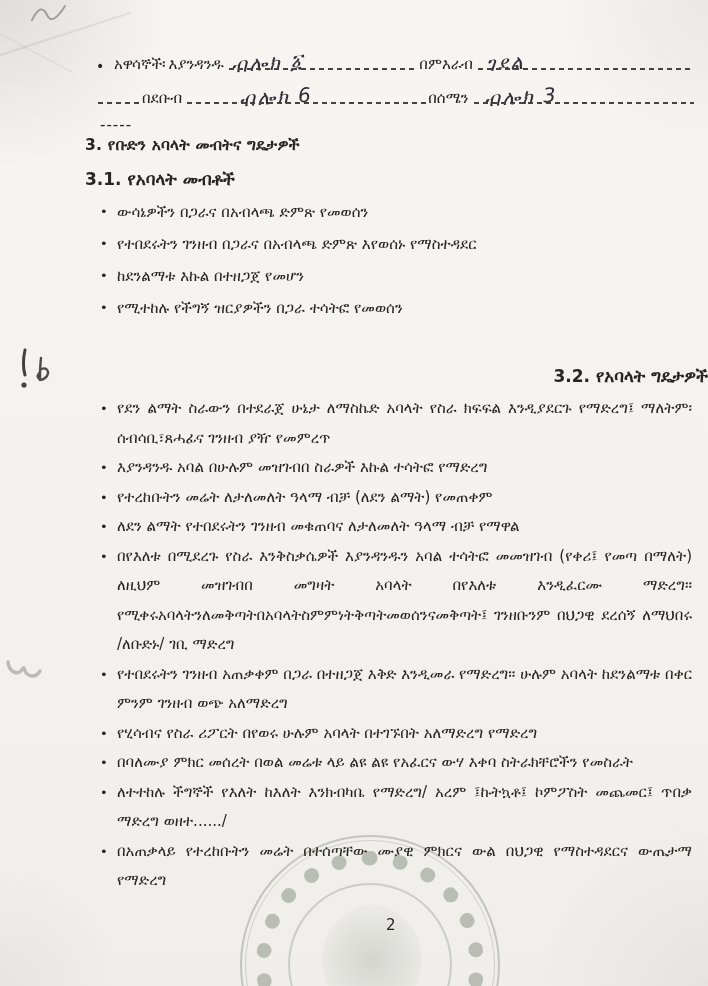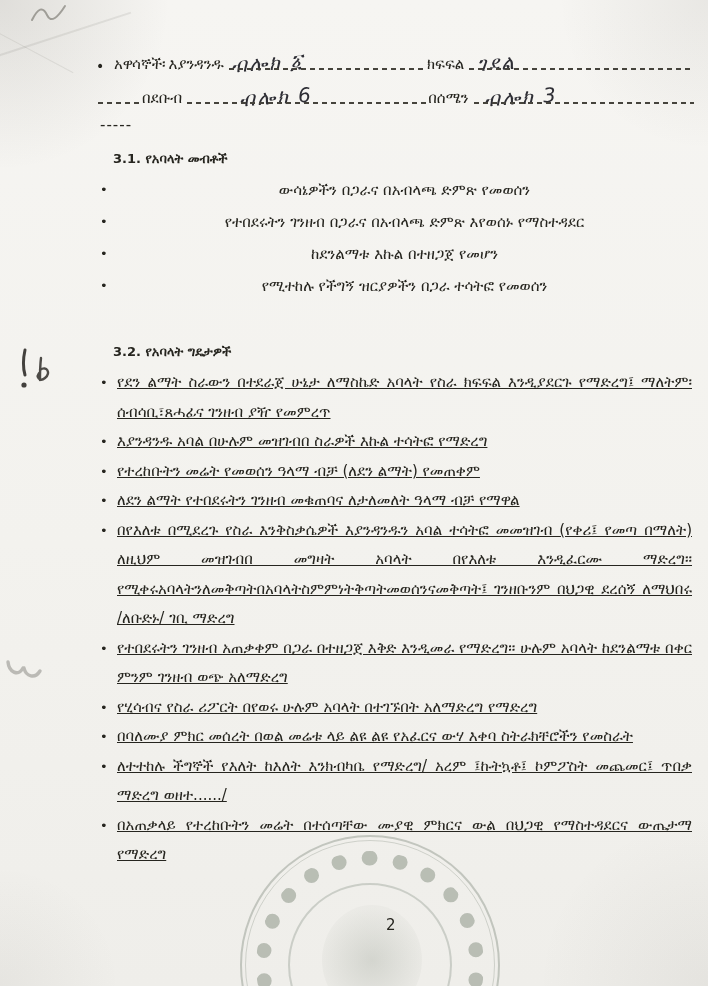--- a/index.html
+++ b/index.html
@@ -31,29 +31,29 @@
   .grow26{flex-grow:2.6;}
   .wfix{flex:none;width:46px;}
   .hand{position:absolute;bottom:1px;font-size:20px;line-height:20px;color:#2e2e35;
     font-style:italic;letter-spacing:2px;white-space:nowrap;transform:rotate(-4deg);
     font-weight:500;}
   .trail{padding-left:4px;font-size:15px;letter-spacing:1px;margin-top:8px;}
 
   
   .content{position:absolute;left:0;right:0;top:136px;z-index:2;}
   .h1{padding-left:85px;font-size:15.5px;font-weight:bold;letter-spacing:.2px;}
-  .h2{padding-left:113px;font-size:13px;font-weight:bold;margin-top:15px;}
-  .h2b{margin-top:43px;}
+  .h2{padding-left:85px;font-size:17px;font-weight:bold;margin-top:15px;}
+  .h2b{margin-top:43px;text-align:right;}
   ul.blist{list-style:none;margin:8px 0 0 0;padding:0 16px 0 100px;}
   ul.blist li{display:flex;}
   .l31 li{line-height:30px;margin-bottom:2px;}
   .l32 li{line-height:29.5px;}
   .dot{width:17px;flex:none;font-size:13px;}
-  .txt{flex:1;font-size:15px;text-align:center;}
-  .l32 .txt{text-align:justify;text-decoration:underline;}
+  .txt{flex:1;font-size:15px;}
+  .l32 .txt{text-align:justify;}
 
   
   .penmark{position:absolute;z-index:3;}
   .pm1{left:14px;top:346px;}
   .pm2{left:2px;top:646px;}
   .scribble{left:28px;top:0px;}
 
   
   .stamp{position:absolute;left:240px;top:835px;width:260px;height:260px;z-index:1;}
   .ring{position:absolute;border-radius:50%;box-sizing:border-box;}
@@ -87,40 +87,41 @@
   </div>
 
   <div class="boundaries">
     <div class="brow">
       <span class="bmark">•</span>
       <span class="blabel">አዋሳኞች፡</span>
       <span class="blabel">እያንዳንዱ</span>
       <span class="bdash grow2">
         <span class="hand" style="left:4px">ብሎክ ፩</span>
       </span>
-      <span class="blabel">ክፍፍል</span>
+      <span class="blabel">በምእራብ</span>
       <span class="bdash grow24">
         <span class="hand" style="left:10px">ገደል</span>
       </span>
     </div>
     <div class="brow">
       <span class="bdash wfix"></span>
       <span class="blabel">በደቡብ</span>
       <span class="bdash grow26">
         <span class="hand" style="left:22%">ብሎክ 6</span>
       </span>
       <span class="blabel">በሰሜን</span>
       <span class="bdash grow24">
         <span class="hand" style="left:12px">ብሎክ 3</span>
       </span>
     </div>
     <div class="trail">-----</div>
   </div>
 
   <div class="content">
+    <div class="h1">3. የቡድን አባላት መብትና ግዴታዎች</div>
 
     <div class="h2">3.1. የአባላት መብቶች</div>
     <ul class="blist l31">
 
         <li>
           <span class="dot">•</span>
           <span class="txt">ውሳኔዎችን በጋራና በአብላጫ ድምጽ የመወሰን</span>
         </li>
 
         <li>
@@ -147,21 +148,21 @@
           <span class="txt">የደን ልማት ስራውን በተደራጀ ሁኔታ ለማስኬድ አባላት የስራ ክፍፍል እንዲያደርጉ የማድረግ፤ ማለትም፡ ሰብሳቢ፣ጸሓፊና ገንዘብ ያዥ የመምረጥ</span>
         </li>
 
         <li>
           <span class="dot">•</span>
           <span class="txt">እያንዳንዱ አባል በሁሉም መዝገብበ ስራዎች እኩል ተሳትፎ የማድረግ</span>
         </li>
 
         <li>
           <span class="dot">•</span>
-          <span class="txt">የተረከቡትን መሬት የመወሰን ዓላማ ብቻ (ለደን ልማት) የመጠቀም</span>
+          <span class="txt">የተረከቡትን መሬት ለታለመለት ዓላማ ብቻ (ለደን ልማት) የመጠቀም</span>
         </li>
 
         <li>
           <span class="dot">•</span>
           <span class="txt">ለደን ልማት የተበደሩትን ገንዘብ መቁጠባና ለታለመለት ዓላማ ብቻ የማዋል</span>
         </li>
 
         <li>
           <span class="dot">•</span>
           <span class="txt">በየእለቱ በሚደረጉ የስራ እንቅስቃሴዎች እያንዳንዱን አባል ተሳትፎ መመዝገብ (የቀሪ፤ የመጣ በማለት) ለዚህም መዝገብበ መግዛት አባላት በየእለቱ እንዲፈርሙ ማድረግ፡፡ የሚቀሩአባላትንለመቅጣትበአባላትስምምነትቅጣትመወሰንናመቅጣት፤ ገንዘቡንም በህጋዊ ደረሰኝ ለማህበሩ /ለቡድኑ/ ገቢ ማድረግ</span>

